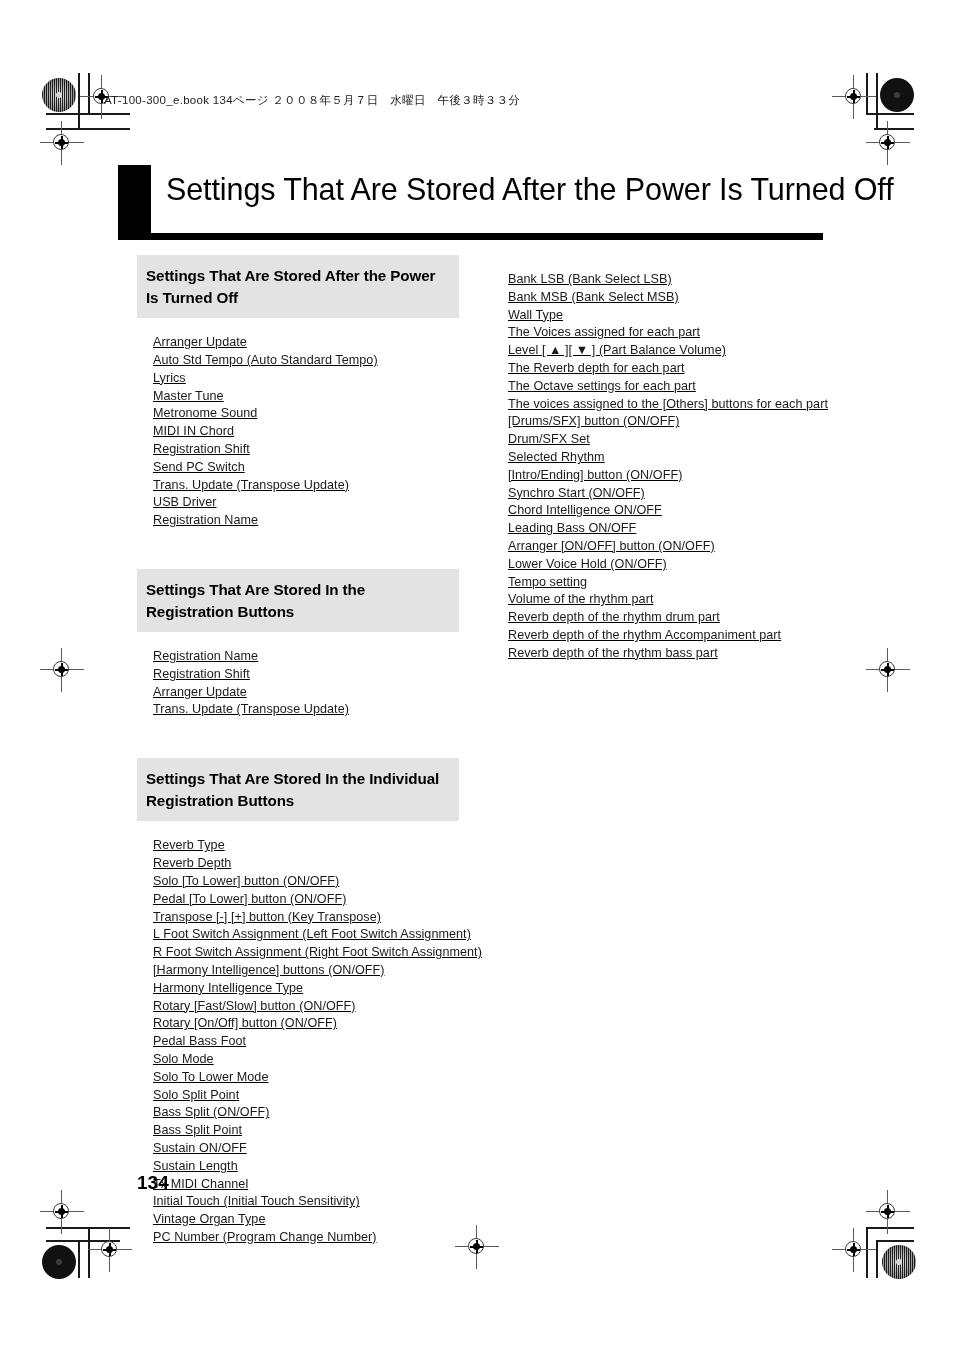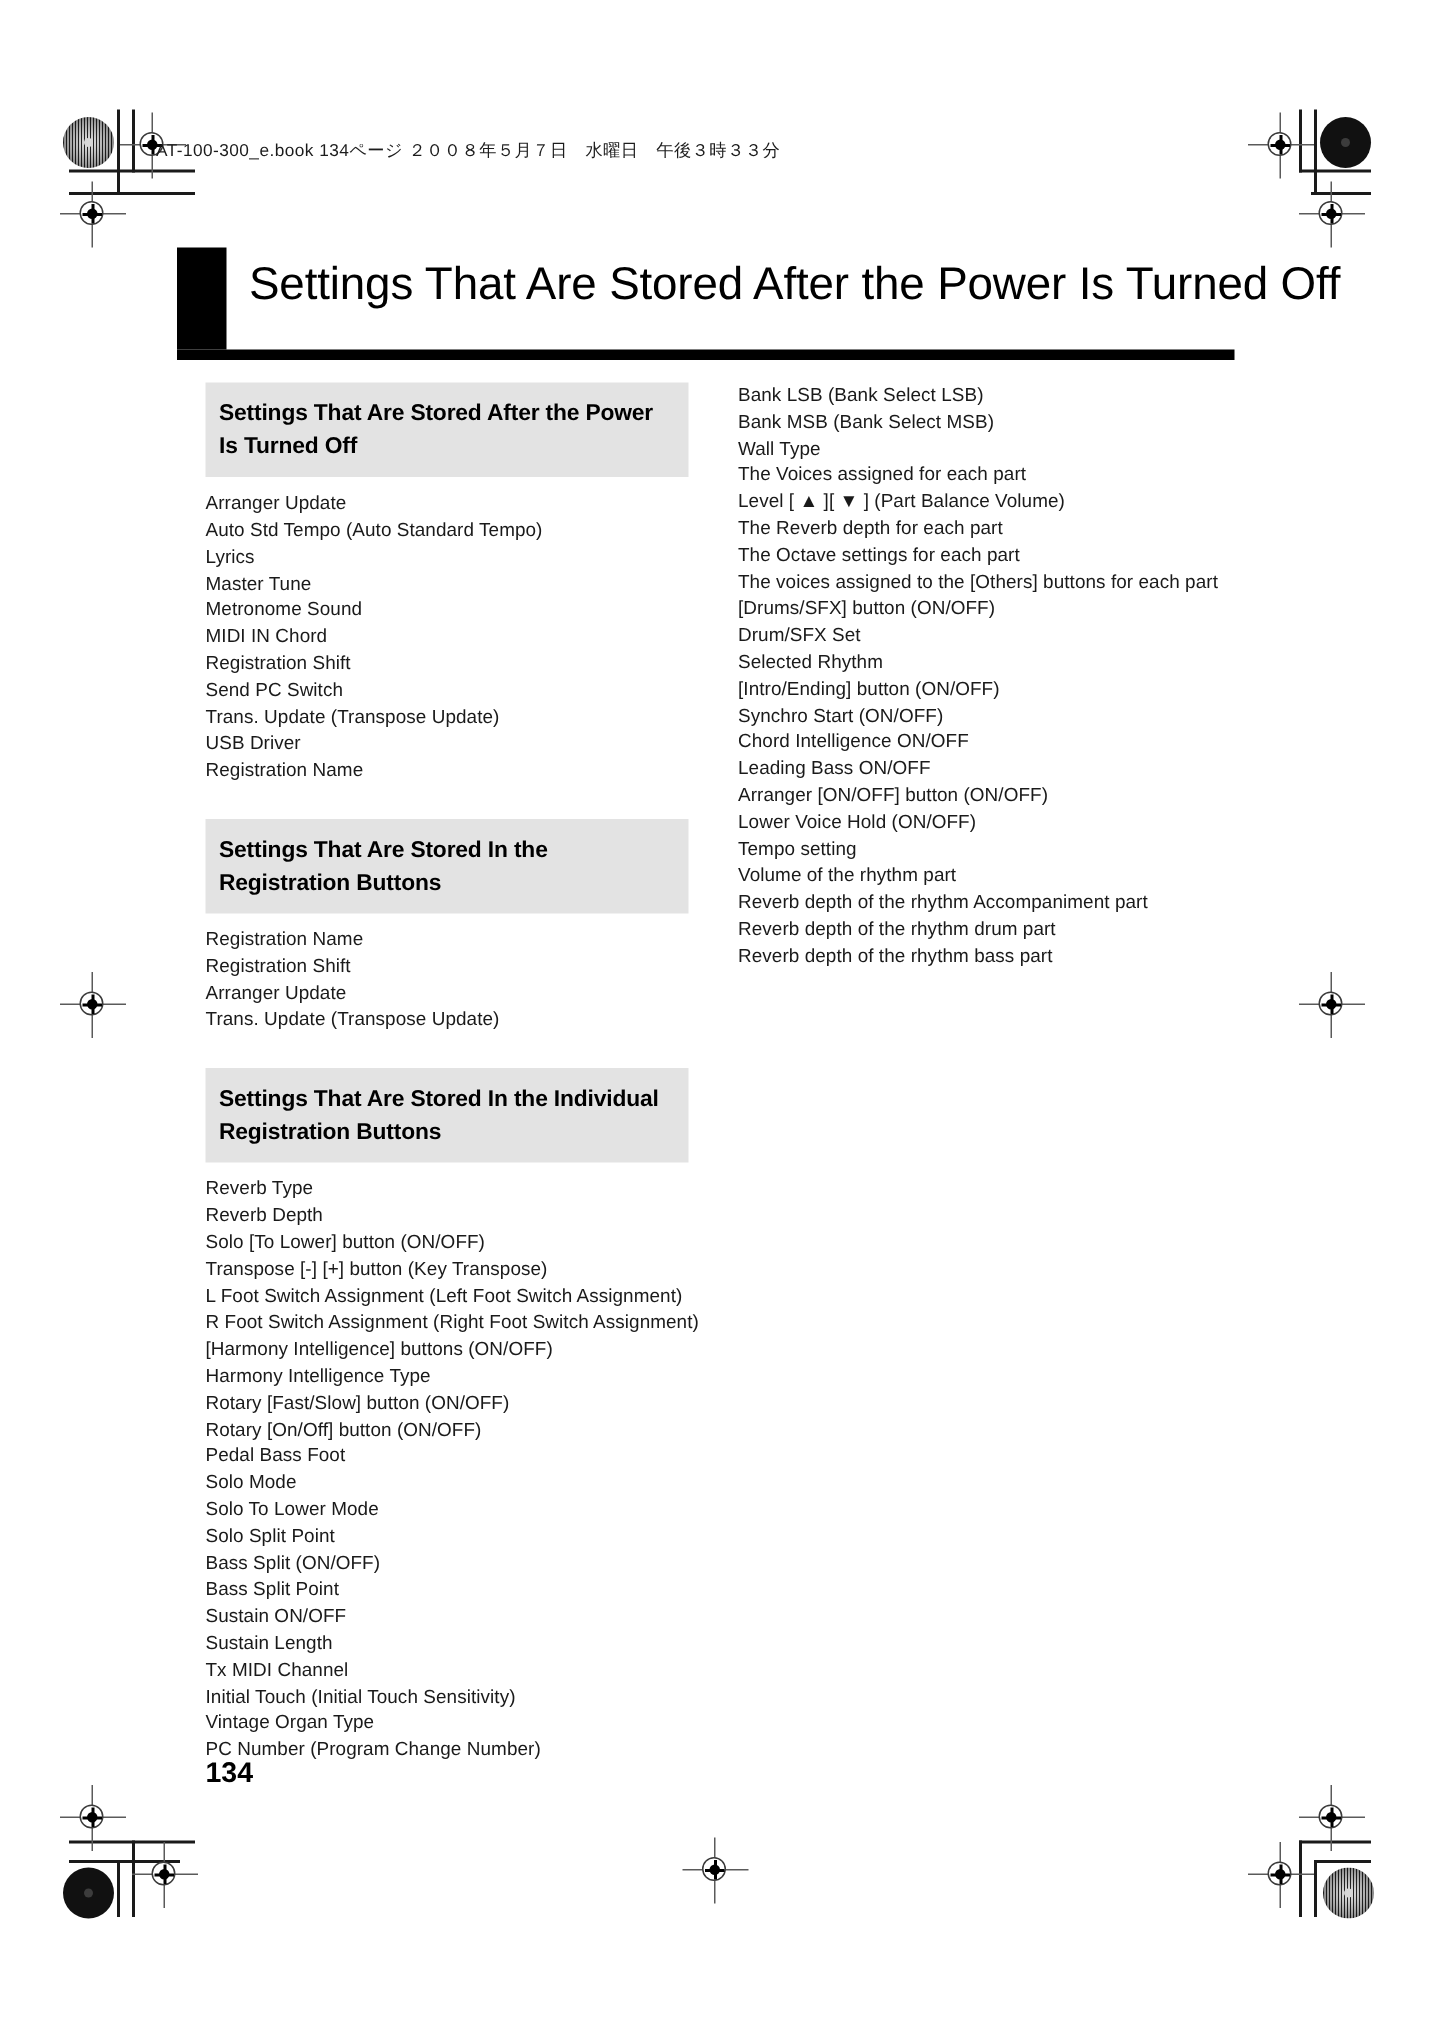--- a/index.html
+++ b/index.html
@@ -159,22 +159,23 @@
     font-size: 15.2px;
     font-weight: bold;
     line-height: 1.42;
     color: #000000;
     letter-spacing: -0.1px;
   }
   .section-gap { height: 23px; }
 
   ul.item-list {
     list-style: none;
-    margin: 0;
+    margin: 16px;
     padding: 0;
+    text-decoration: underline;
   }
   ul.item-list li {
     font-size: 12.6px;
     line-height: 17.8px;
     color: #1a1a1a;
     white-space: nowrap;
     letter-spacing: 0.05px;
   }
 
   .page-number {
@@ -356,20 +357,21 @@
 
   <div class="section-gap"></div>
 
   <div class="section-head">
     <div class="section-head-text">Settings That Are Stored In the Individual Registration Buttons</div>
   </div>
   <ul class="item-list">
     <li>Reverb Type</li>
     <li>Reverb Depth</li>
     <li>Solo [To Lower] button (ON/OFF)</li>
+    <li>Pedal [To Lower] button (ON/OFF)</li>
     <li>Transpose [-] [+] button (Key Transpose)</li>
     <li>L Foot Switch Assignment (Left Foot Switch Assignment)</li>
     <li>R Foot Switch Assignment (Right Foot Switch Assignment)</li>
     <li>[Harmony Intelligence] buttons (ON/OFF)</li>
     <li>Harmony Intelligence Type</li>
     <li>Rotary [Fast/Slow] button (ON/OFF)</li>
     <li>Rotary [On/Off] button (ON/OFF)</li>
     <li>Pedal Bass Foot</li>
     <li>Solo Mode</li>
     <li>Solo To Lower Mode</li>
@@ -399,19 +401,19 @@
     <li>Drum/SFX Set</li>
     <li>Selected Rhythm</li>
     <li>[Intro/Ending] button (ON/OFF)</li>
     <li>Synchro Start (ON/OFF)</li>
     <li>Chord Intelligence ON/OFF</li>
     <li>Leading Bass ON/OFF</li>
     <li>Arranger [ON/OFF] button (ON/OFF)</li>
     <li>Lower Voice Hold (ON/OFF)</li>
     <li>Tempo setting</li>
     <li>Volume of the rhythm part</li>
+    <li>Reverb depth of the rhythm drum part</li>
     <li>Reverb depth of the rhythm Accompaniment part</li>
-    <li>Reverb depth of the rhythm drum part</li>
     <li>Reverb depth of the rhythm bass part</li>
   </ul>
 </div>
 
 <div class="page-number">134</div>
 
 </body></html>

